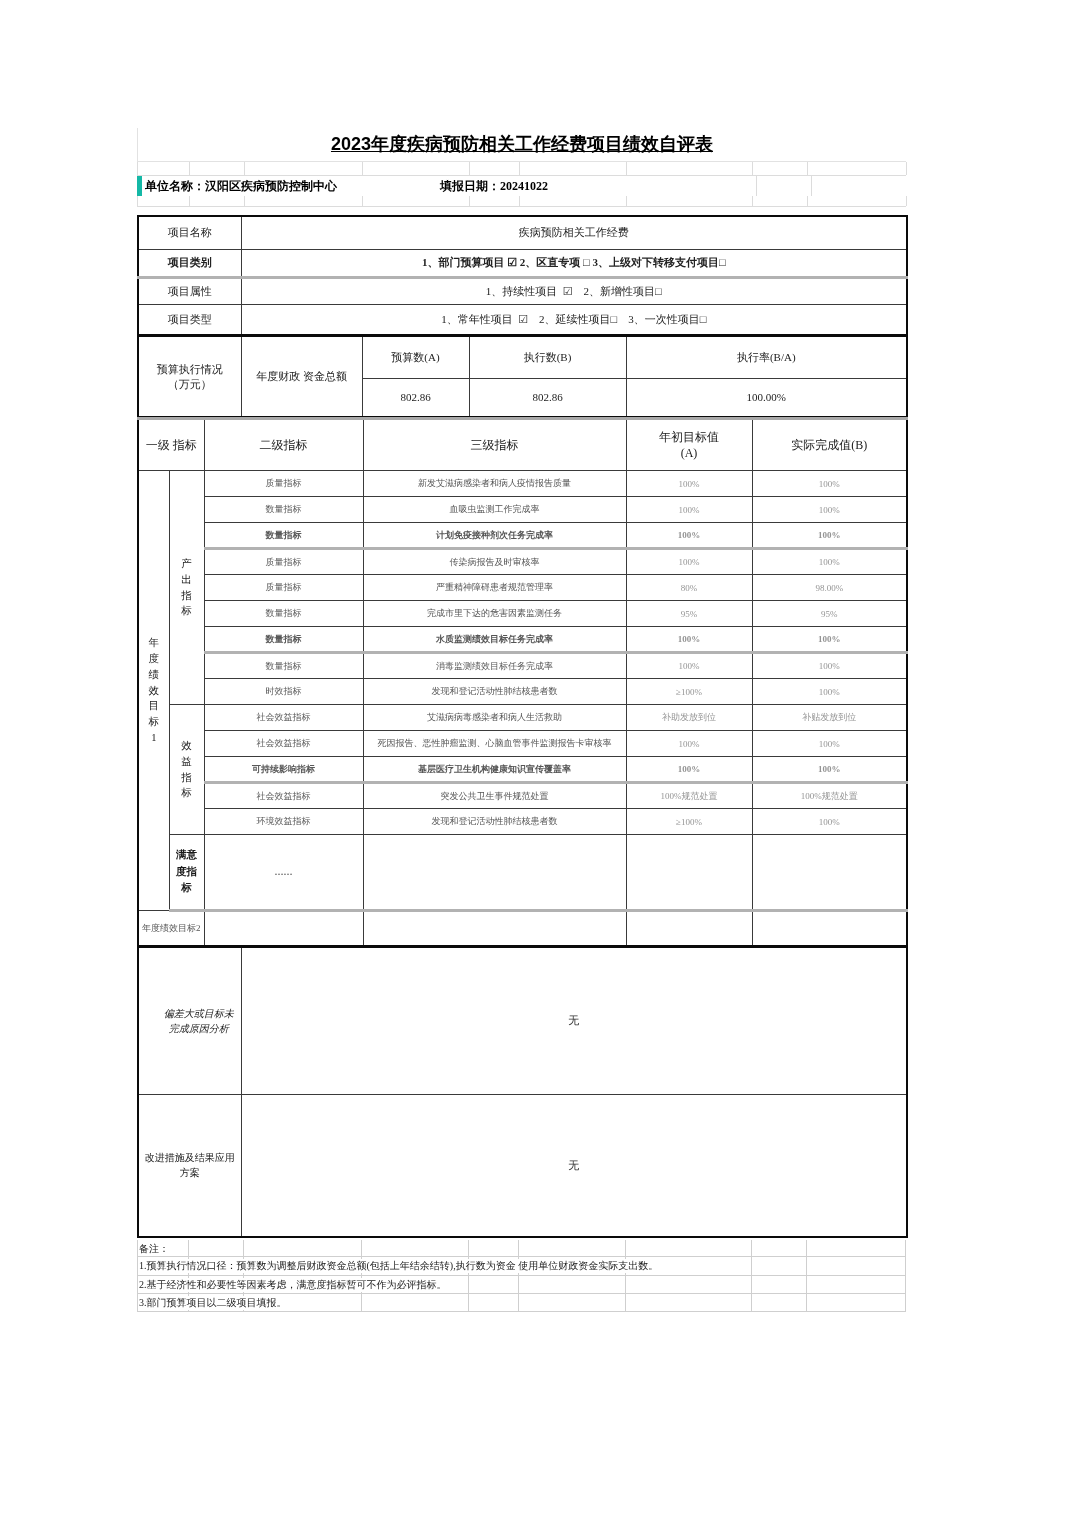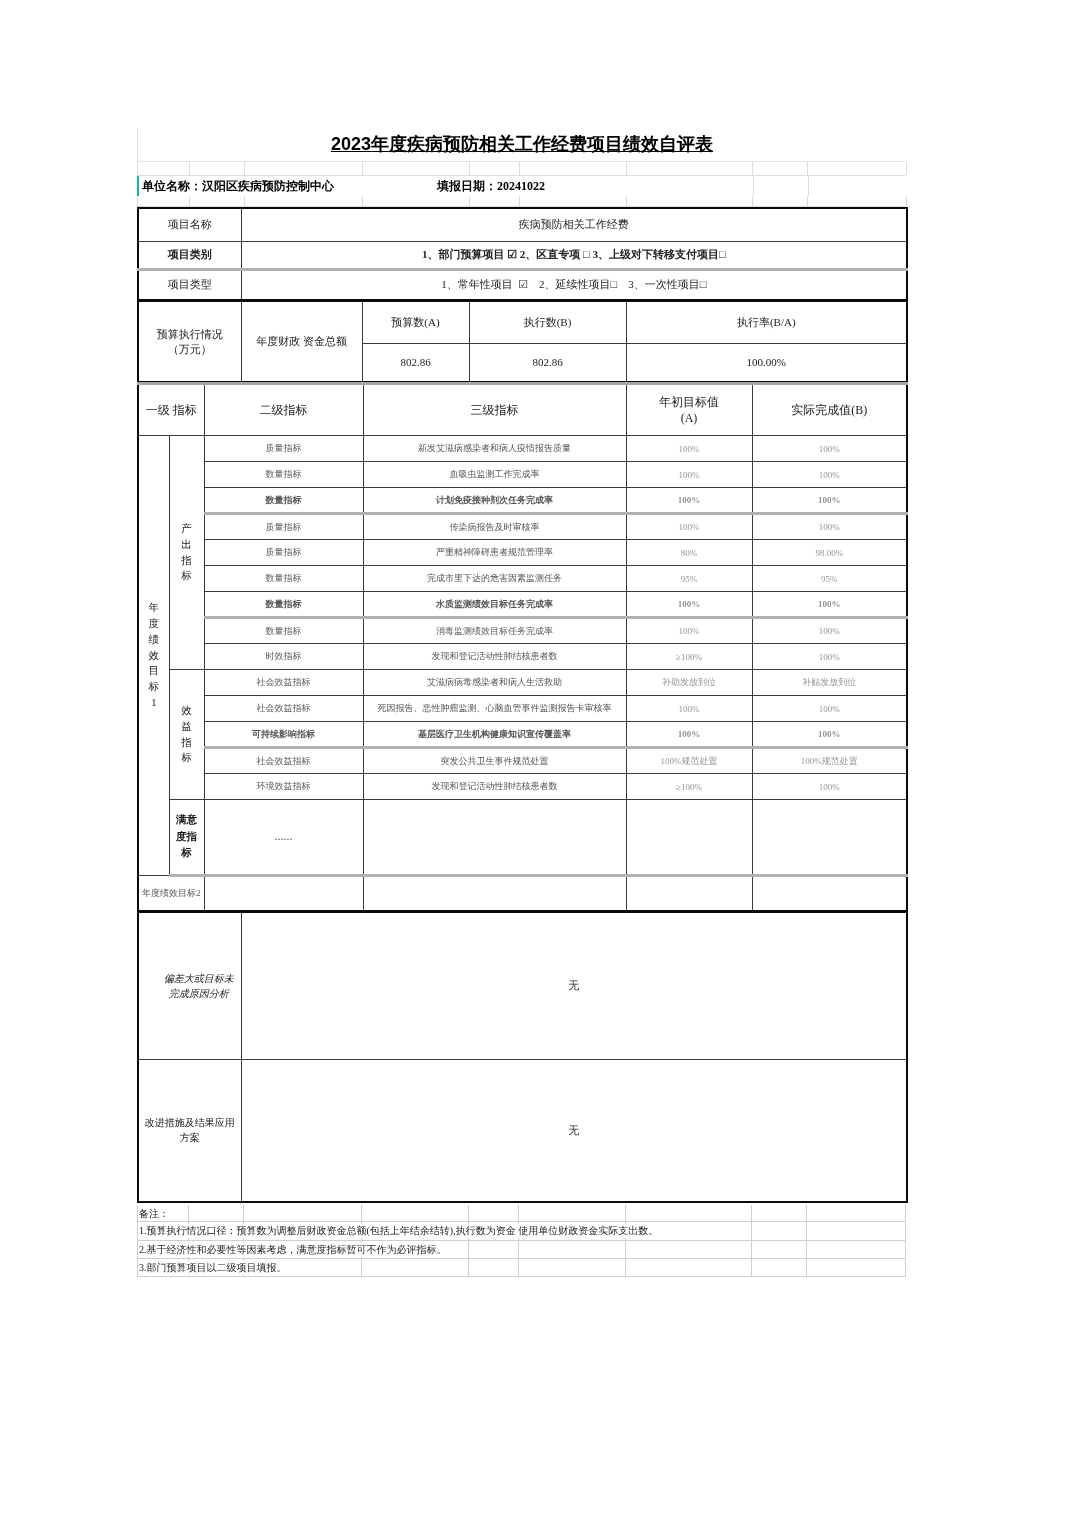--- a/index.html
+++ b/index.html
@@ -18,27 +18,27 @@
     font-weight: bold; font-size: 18px; color: #000;
     border-left: 1px solid #e2e2e2; border-bottom: 1px solid #e2e2e2; text-decoration: underline;
   }
 
   
   .strip { position: relative; border-bottom: 1px solid #dcdcdc; border-left: 1px solid #dcdcdc; }
   .s1 { height: 14px; }
   .s2 { height: 11px; }
   .vfx { position: absolute; top: 0; bottom: 0; width: 1px; background: #dcdcdc; }
 
-  .unit-row { position: relative; height: 20px; font-weight: bold; font-size: 12px; color: #000; border-left: 2px solid #14b8a6; }
+  .unit-row { position: relative; height: 20px; font-weight: bold; font-size: 12px; color: #000; border-left: 5px solid #14b8a6; }
   .unit-row .t1x { position: absolute; left: 3px; top: 2px; white-space: pre; }
   .unit-row .t2x { position: absolute; left: 298px; top: 2px; white-space: pre; }
 
   
   table.tbl { border-collapse: collapse; table-layout: fixed; width: 769px; border: 2px solid #0a0a0a; margin-top: -1px; }
-  table.tblA { margin-top: 0; }
+  table.tblA { margin-top: 8px; }
   .tbl td { border: 1px solid #3a3a3a; text-align: center; vertical-align: middle; font-size: 11px; padding: 1px 2px; overflow: hidden; color: #222; }
   tr.sep > td { border-bottom: 3px solid #b2b2b2; font-weight: bold; }
   table.t3 { border-top: 3px solid #a8a8a8; }
 
   .h33{height:33px}.h50{height:50px}.h28{height:28px}.h27{height:27px}.h31{height:31px}
   .h42{height:42px}.h25{height:39px}.h52{height:52px}.h26{height:26px}.h76{height:76px}
   .h35{height:35px}.h148{height:148px}.h142{height:142px}
 
   .pre { white-space: pre-line; }
   .prespace { white-space: pre; }
@@ -115,20 +115,24 @@
           <col style="width:100px">
         </colgroup>
       <tbody>
           <tr>
         <td class="h33">项目名称</td>
         <td class="h33" colspan="3">疾病预防相关工作经费</td>
       </tr>
       <tr class="sep">
         <td class="h28">项目类别</td>
         <td class="h28 chk prespace" colspan="3">1、部门预算项目 ☑ 2、区直专项 □ 3、上级对下转移支付项目□</td>
+      </tr>
+      <tr>
+        <td class="h27">项目属性</td>
+        <td class="h27 chk prespace" colspan="3">1、持续性项目  ☑    2、新增性项目□</td>
       </tr>
       <tr>
         <td class="h31">项目类型</td>
         <td class="h31 chk prespace" colspan="3">1、常年性项目  ☑    2、延续性项目□    3、一次性项目□</td>
       </tr>
     </tbody>
       </table>
 
     <table class="tbl t2">
       <colgroup>

